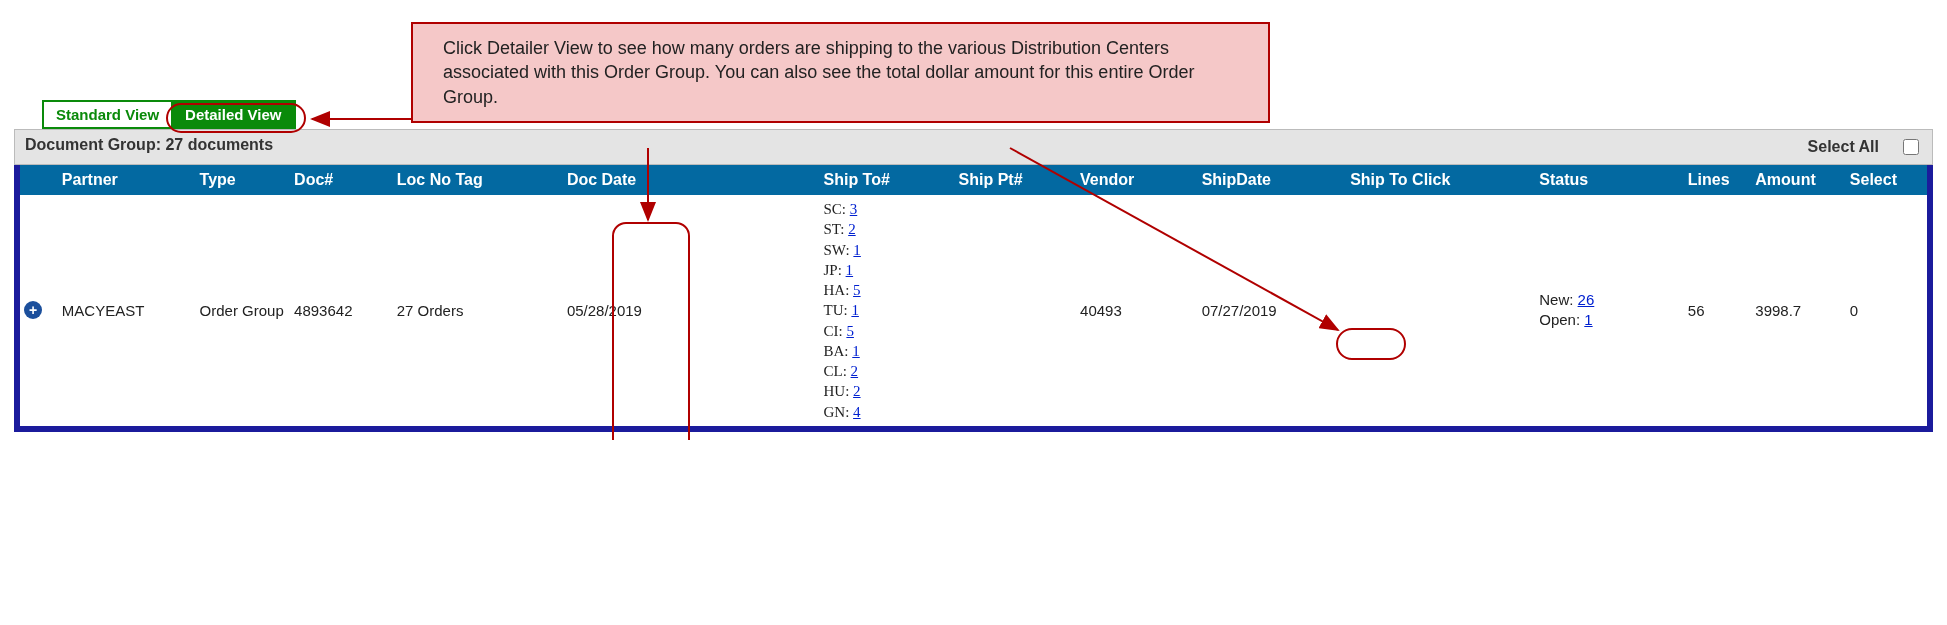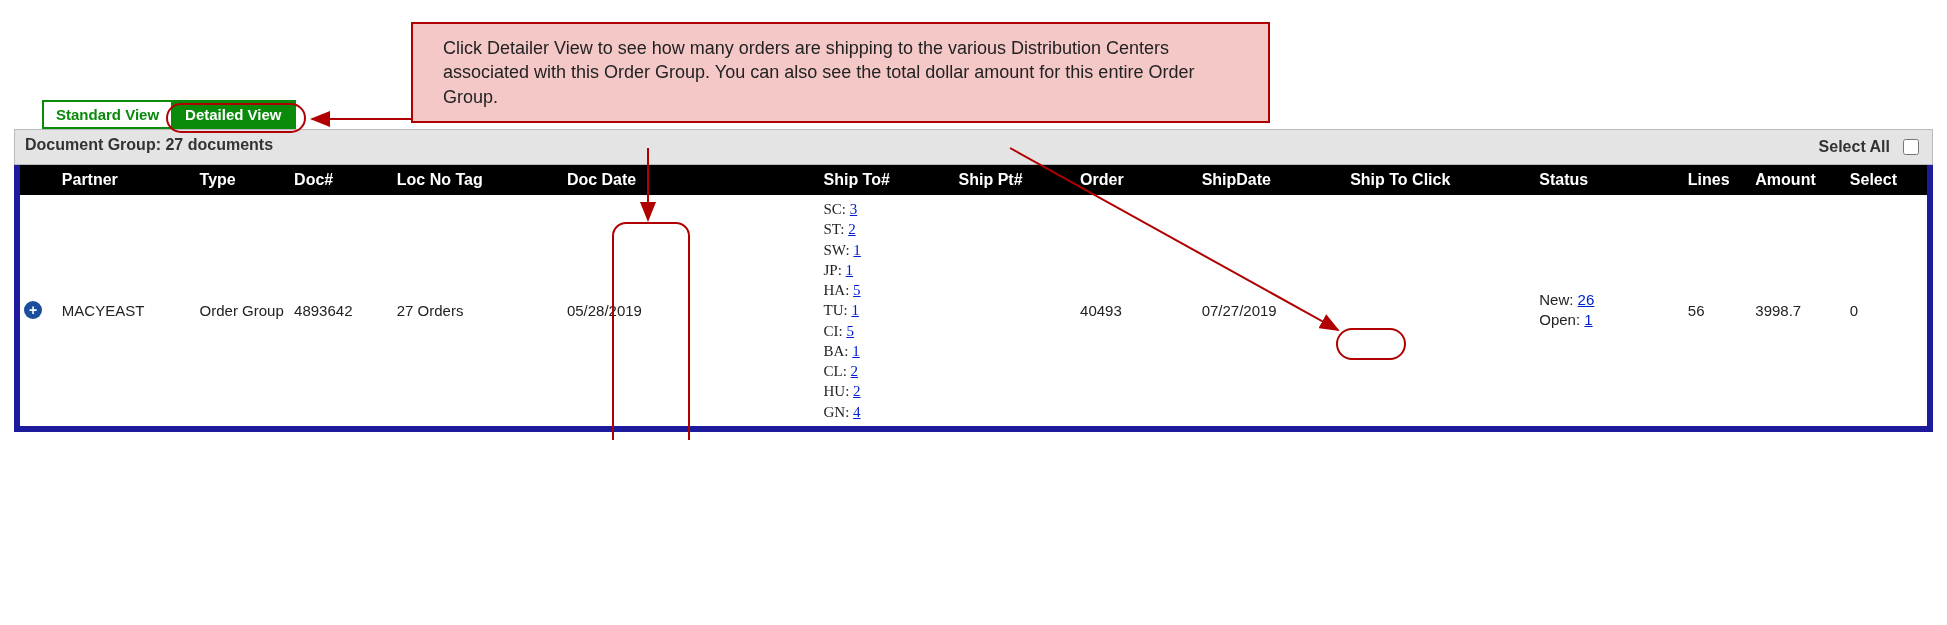--- a/index.html
+++ b/index.html
@@ -42,36 +42,36 @@
       display: flex;
       justify-content: space-between;
       align-items: flex-start;
       font-weight: bold;
       font-size: 16px;
       color: #333;
     }
     .select-all {
       display: flex;
       align-items: center;
-      gap: 9px;
+      gap: 20px;
       font-weight: bold;
     }
     .select-all input { width: 16px; height: 16px; }
     .table-wrap {
       border-left: 6px solid #1b1b9c;
       border-right: 6px solid #1b1b9c;
       border-bottom: 6px solid #1b1b9c;
     }
     table {
       width: 100%;
       border-collapse: collapse;
       table-layout: fixed;
     }
     thead tr {
-      background: #000000;
+      background: #0369a1;
       color: #fff;
     }
     th {
       padding: 6px 4px;
       font-weight: bold;
       text-align: left;
       font-size: 16px;
       white-space: nowrap;
     }
     td {
@@ -218,21 +218,21 @@
       <thead>
         <tr>
           <th></th>
           <th>Partner</th>
           <th>Type</th>
           <th>Doc#</th>
           <th>Loc No Tag</th>
           <th>Doc Date</th>
           <th>Ship To#</th>
           <th>Ship Pt#</th>
-          <th>Order</th>
+          <th>Vendor</th>
           <th>ShipDate</th>
           <th>Ship To Click</th>
           <th>Status</th>
           <th>Lines</th>
           <th>Amount</th>
           <th>Select</th>
         </tr>
       </thead>
       <tbody>
         <tr>

